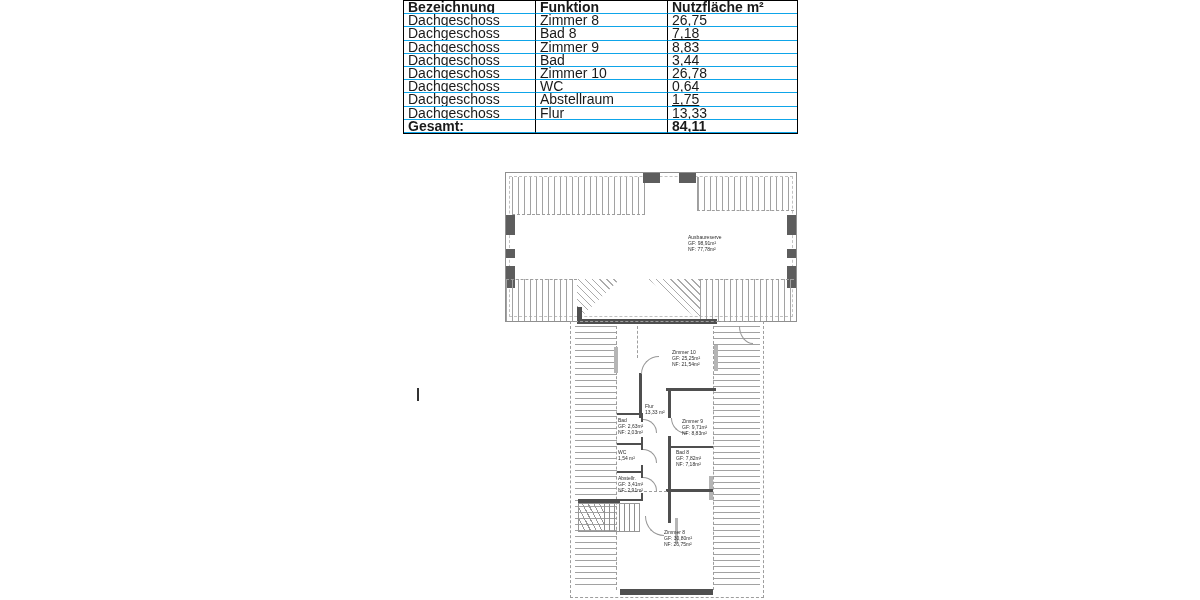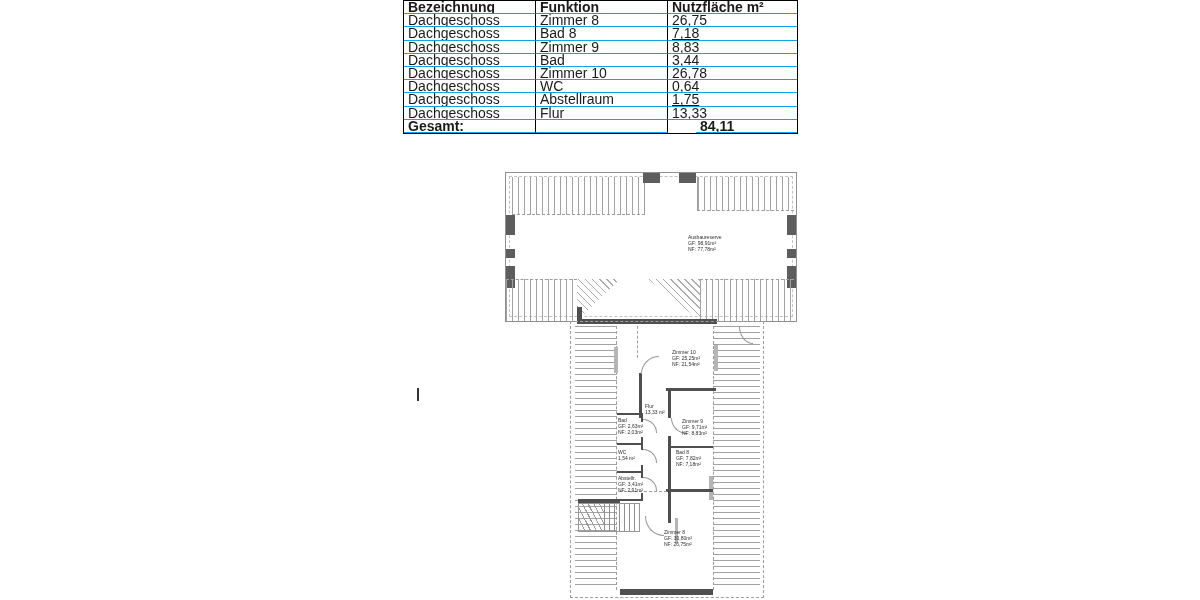--- a/index.html
+++ b/index.html
@@ -10,21 +10,21 @@
   
   .floor-table{position:absolute;left:403px;top:0;display:grid;
     grid-template-columns:132px 132px 129px;grid-auto-rows:13.2px;
     border:1px solid #000;background:#fff;}
   .cell{box-sizing:border-box;border-right:1px solid #000;border-bottom:1px solid #0ea5e9;
     padding:1px 2px 8px 4px;font-size:14px;line-height:11px;color:#1a1a1a;
     white-space:nowrap;overflow:hidden;}
   .cell.c2{border-right:none;text-decoration:underline;}
   .cell.hdr{font-weight:bold;}
   .cell.total{font-weight:bold;}
-  .cell.total.c2{text-decoration:underline;margin-left:28px;}
+  .cell.total.c2{text-decoration:underline;}
 
   
   .hatch-v{background-image:repeating-linear-gradient(to right,#a2a2a2 0,#a2a2a2 1px,transparent 1px,transparent 6px);}
   .hatch-h{background-image:repeating-linear-gradient(to bottom,#a2a2a2 0,#a2a2a2 1px,transparent 1px,transparent 6px);}
   .hatch-d{background-image:repeating-linear-gradient(45deg,#ababab 0,#ababab 1px,transparent 1px,transparent 5px);}
   .stair-v{background-image:repeating-linear-gradient(to right,#8f8f8f 0,#8f8f8f 1px,transparent 1px,transparent 5px);}
   .stair-w{background-image:repeating-linear-gradient(63deg,#9a9a9a 0,#9a9a9a 1px,transparent 1px,transparent 5px);}
   .wall{background:#4f4f4f;}
   .pier{background:#5d5d5d;}
   .gwin{background:#b5b5b5;}

